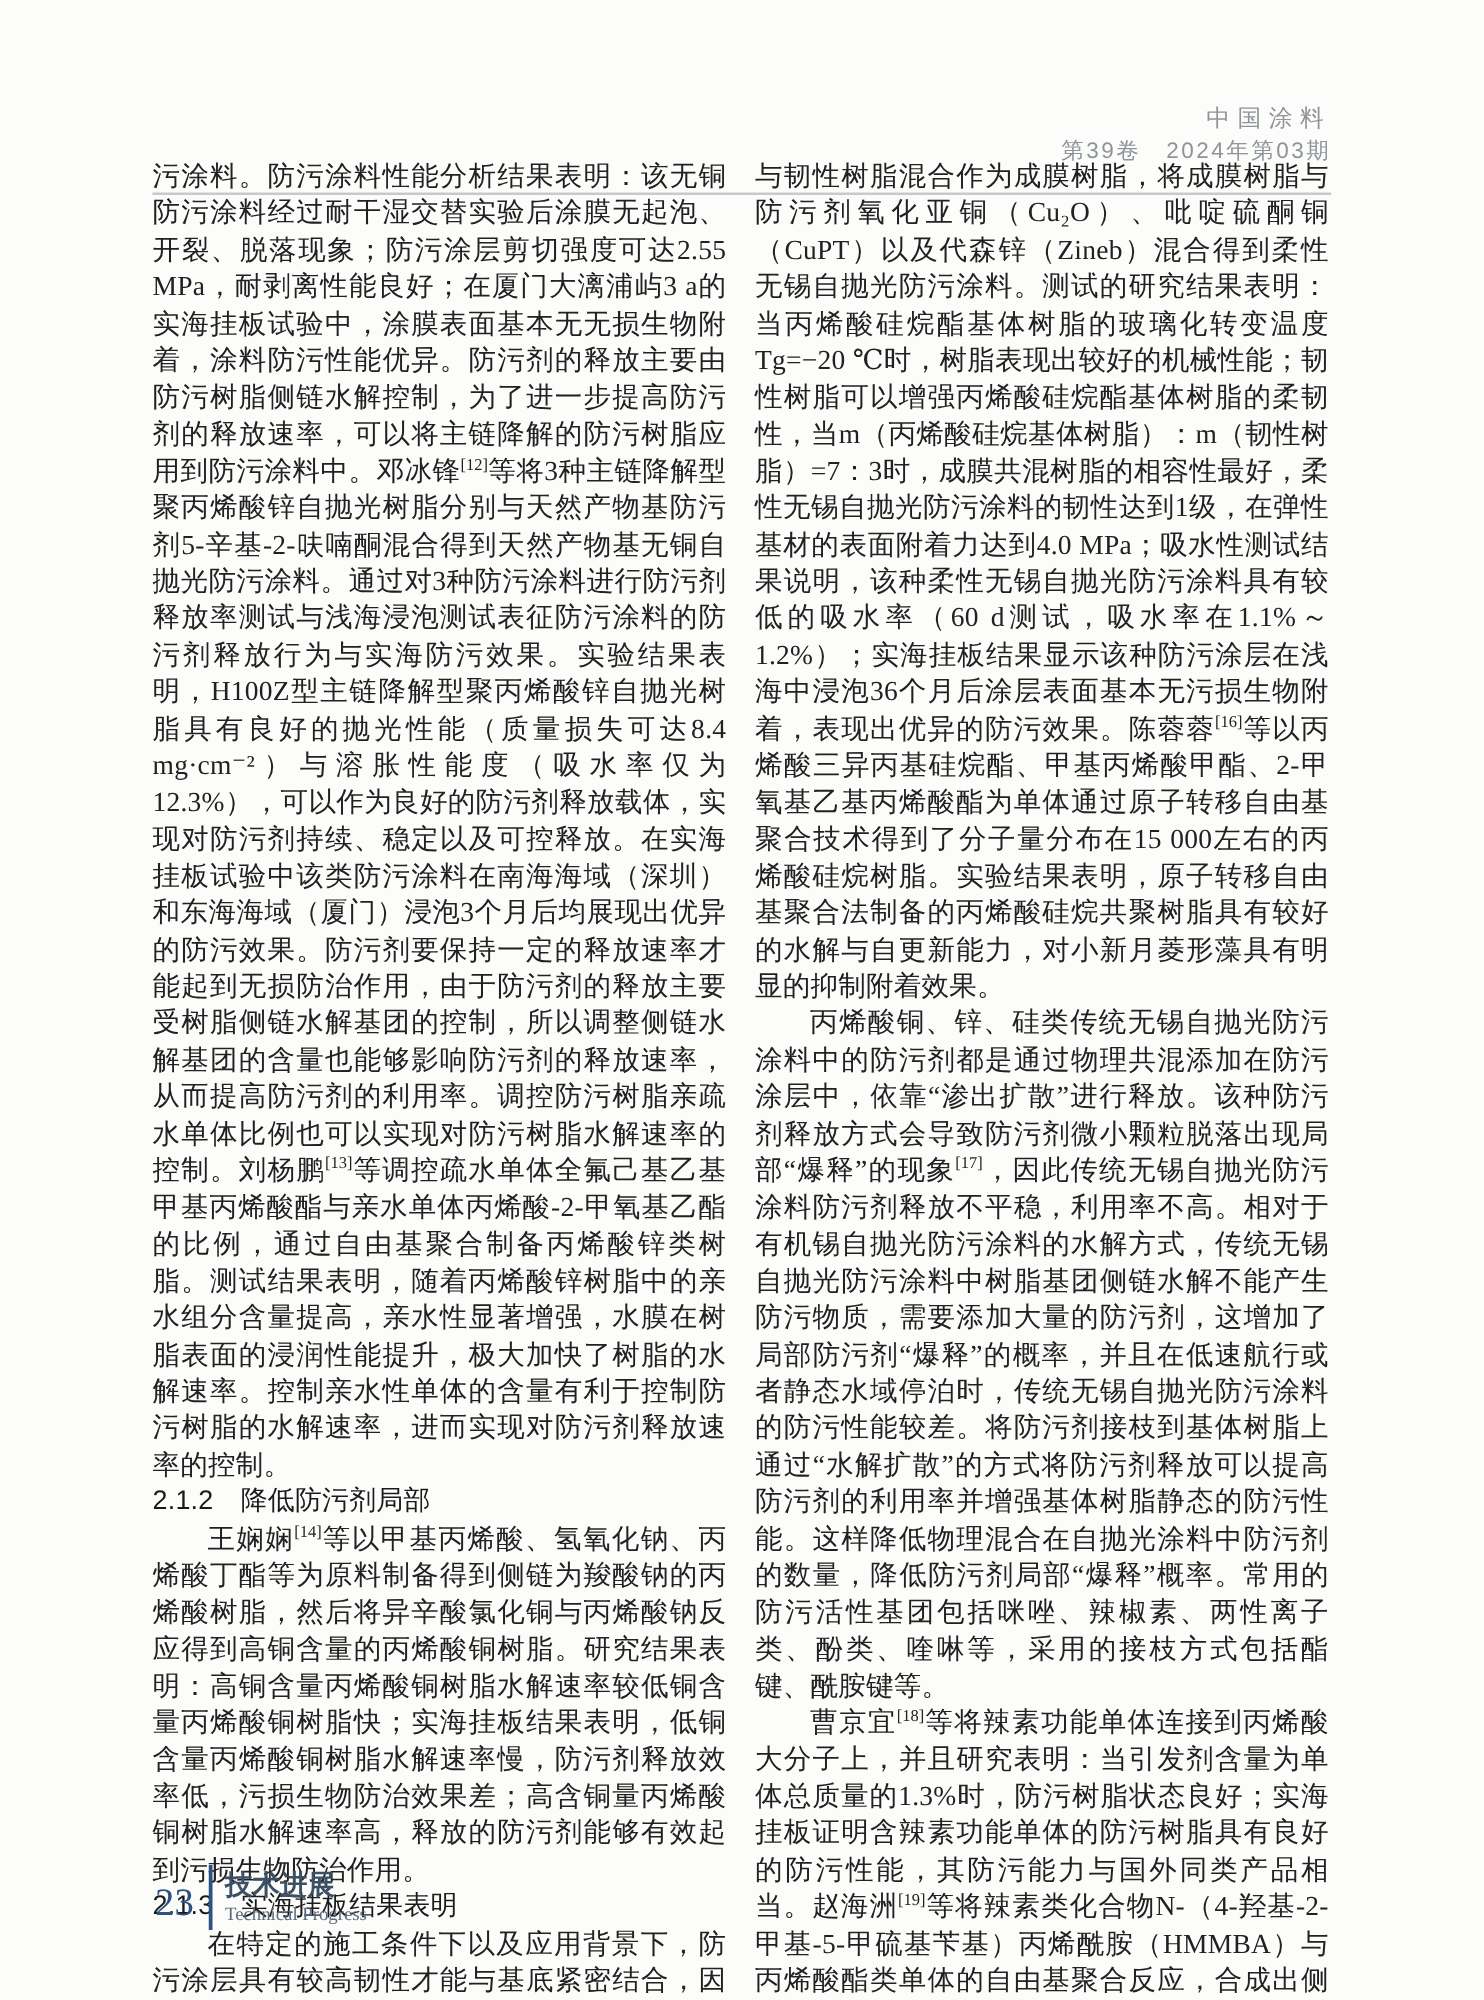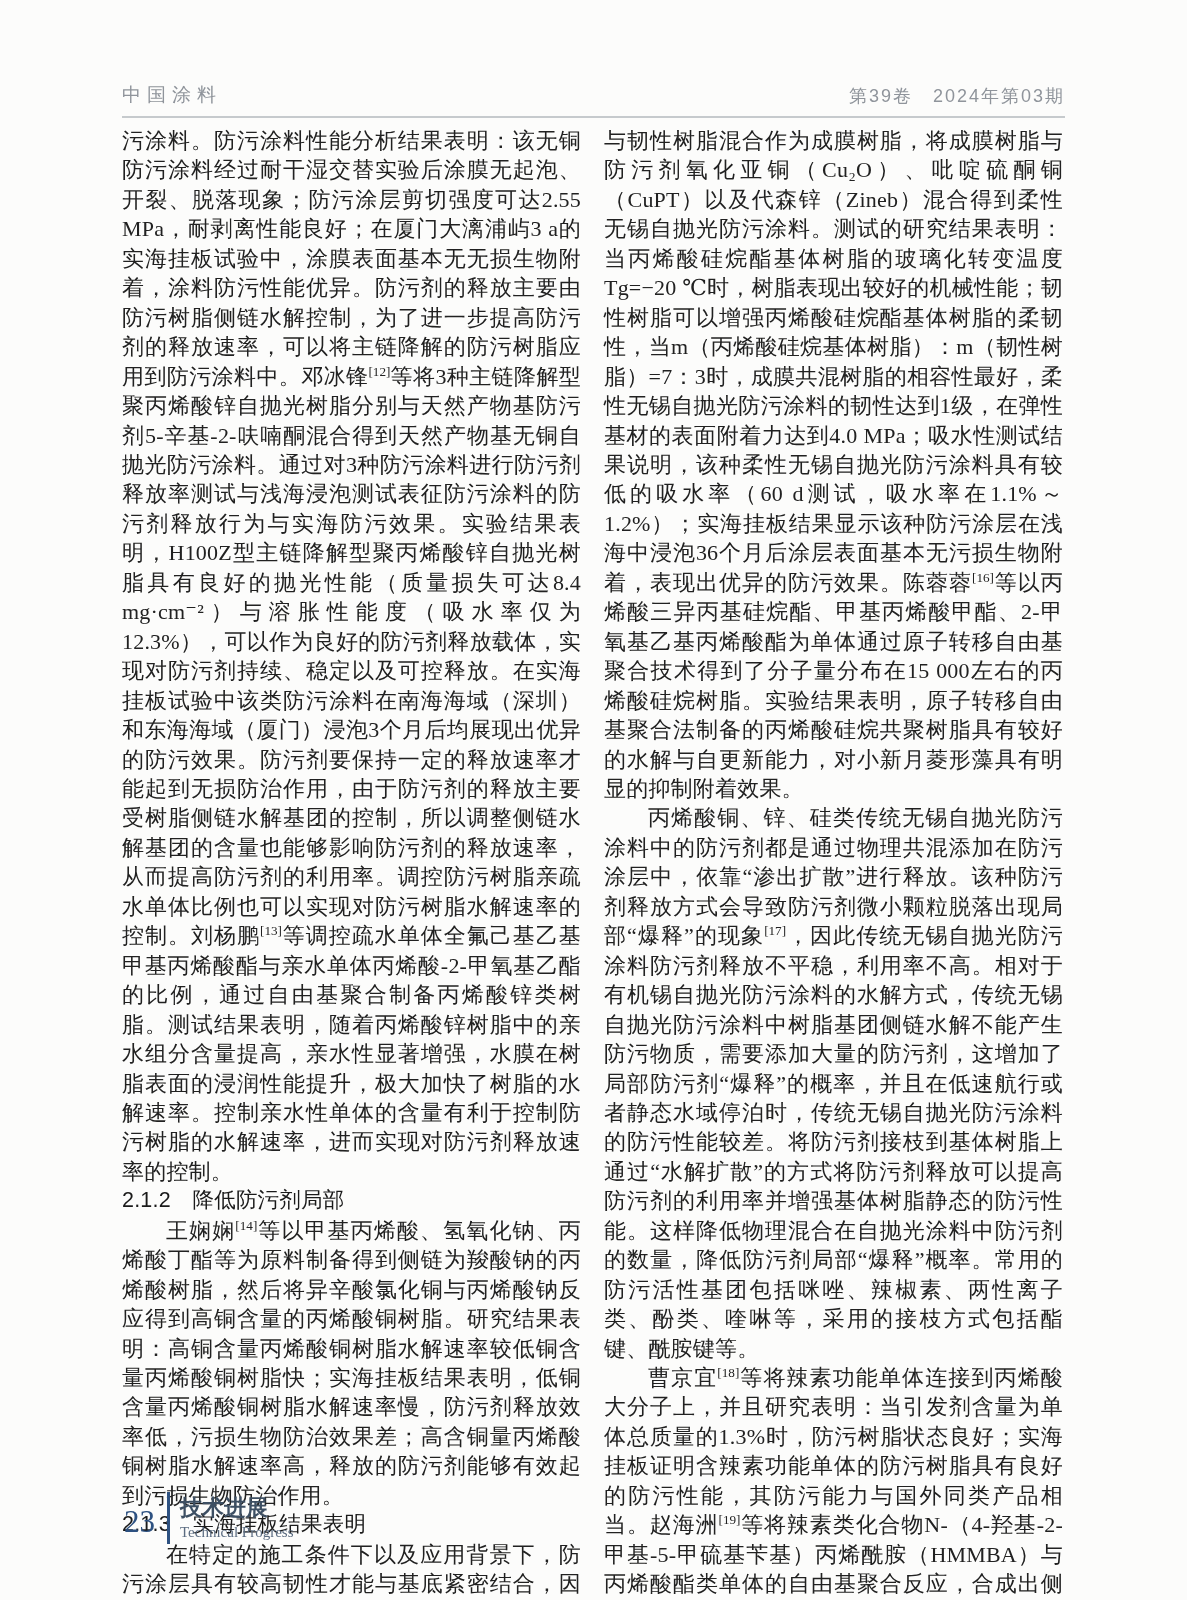--- a/index.html
+++ b/index.html
@@ -12,23 +12,24 @@
     color:#212121;
   }
   .page{
     position:absolute;inset:0;
   }
   
   .header{
     position:absolute;
     left:122px;right:122px;top:82px;
     display:flex;justify-content:space-between;align-items:flex-end;
-    padding-bottom:8px;
+    padding-bottom:22px;
     border-bottom:2px solid #c6cacd;
     color:#8f949b;
+    flex-direction:column;
   }
   .journal-name{
     font-size:19px;letter-spacing:6px;
     font-family:"Liberation Sans","DejaVu Sans",sans-serif;
   }
   .issue-info{
     font-size:18px;letter-spacing:2px;
     font-family:"Liberation Sans","DejaVu Sans",sans-serif;
   }
   

